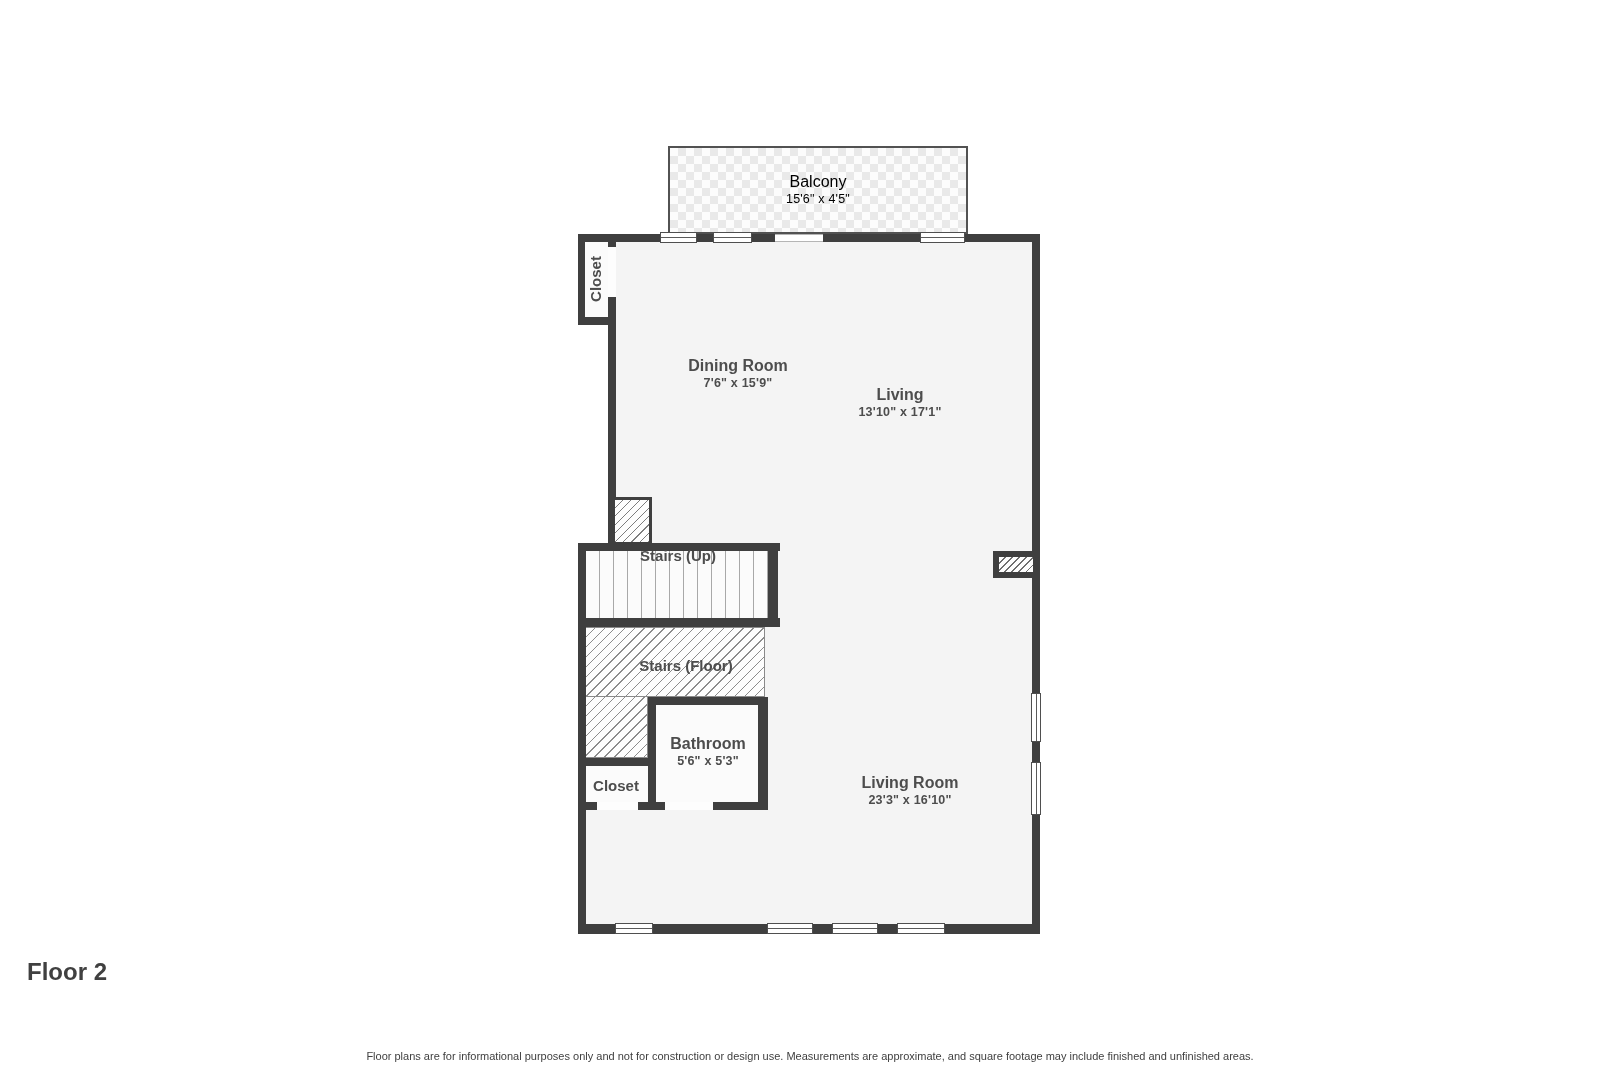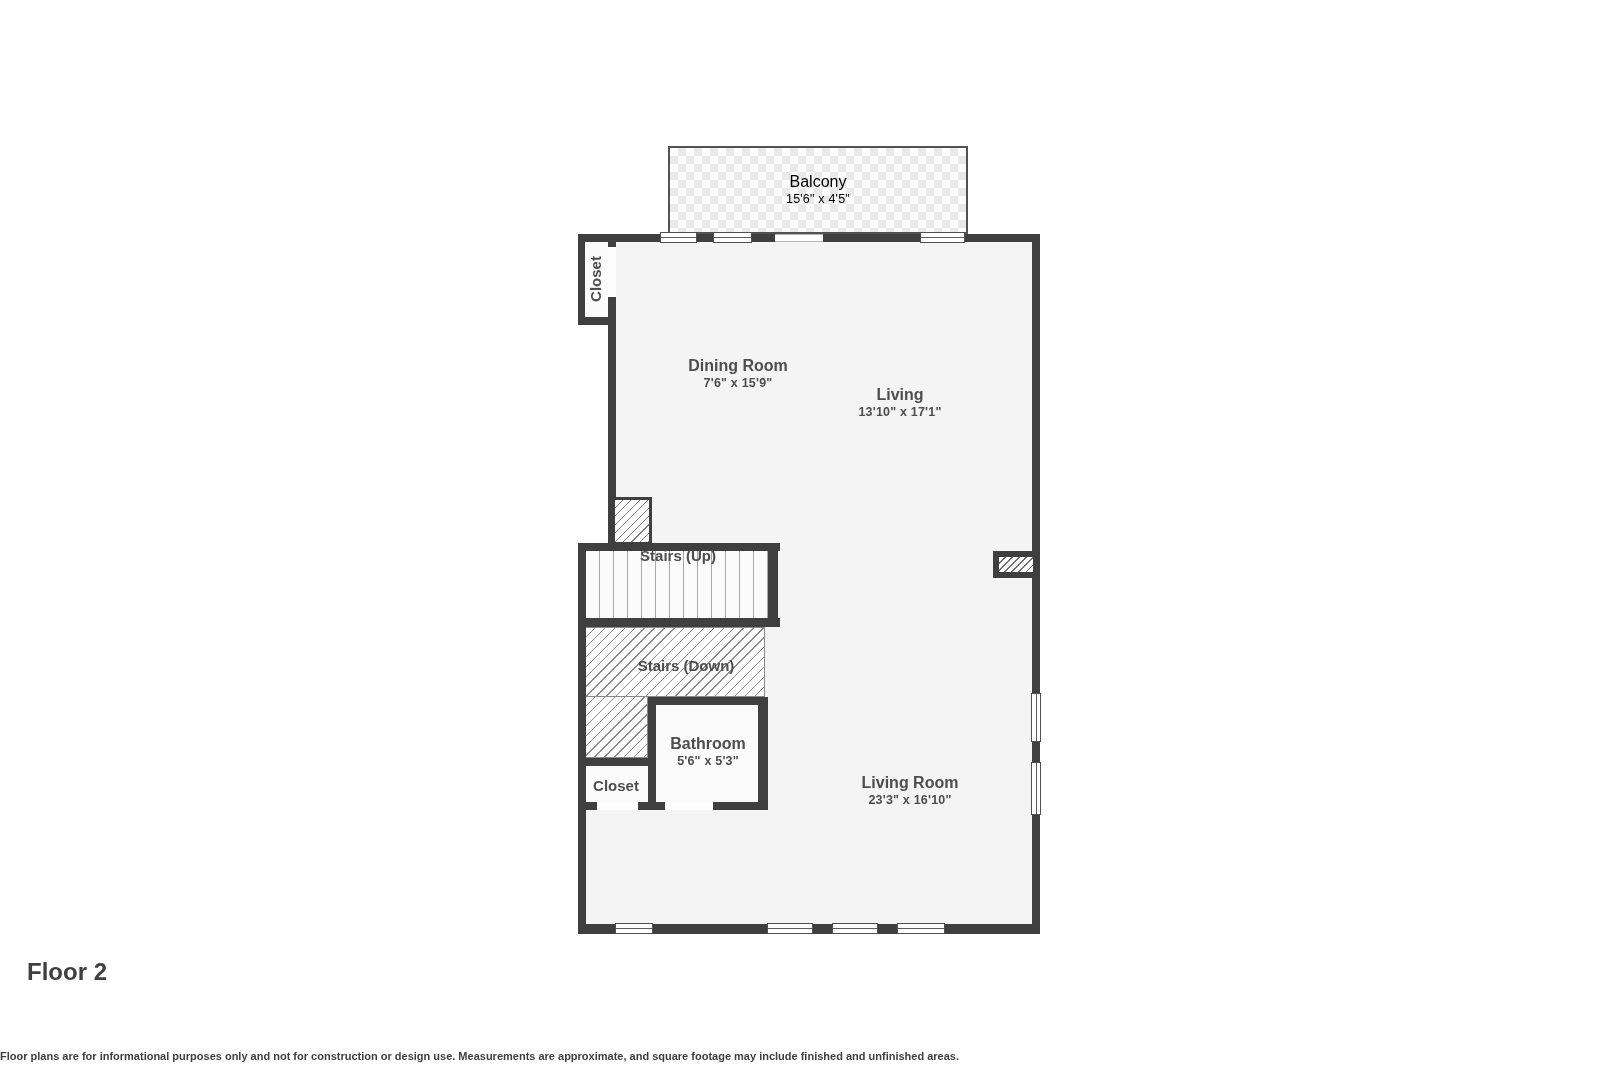--- a/index.html
+++ b/index.html
@@ -84,22 +84,22 @@
   .room-label.vertical{transform:translate(-50%,-50%) rotate(-90deg);}
   .room-name{display:block;font-size:16px;line-height:19px;}
   .room-name-sm{display:block;font-size:15px;line-height:18px;}
   .room-dims{display:block;font-size:12.5px;line-height:17px;letter-spacing:.2px;}
 
   .floor-title{
     position:absolute;left:27px;top:958px;
     font-size:24px;font-weight:bold;color:#404040;
   }
   .disclaimer{
-    position:absolute;left:0;right:0;top:1050px;text-align:left;
-    font-size:11px;font-weight:bold;color:#3f3f3f;
+    position:absolute;left:0;right:0;top:1050px;text-align:center;
+    font-size:11px;font-weight:normal;color:#3f3f3f;
   }
 </style>
 </head>
 <body>
 
 <div class="plan">
 
   <div class="floor" style="left:612px;top:240px;width:424px;height:688px;"></div>
   <div class="floor" style="left:580px;top:545px;width:36px;height:383px;"></div>
   <div class="floor-bright" style="left:585px;top:242px;width:23px;height:75px;"></div>
@@ -164,21 +164,21 @@
   <div class="room-label" style="left:900px;top:403px;">
     <span class="room-name">Living</span>
     <span class="room-dims">13'10" x 17'1"</span>
   </div>
 
   <div class="room-label" style="left:678px;top:556px;">
     <span class="room-name-sm">Stairs (Up)</span>
   </div>
 
   <div class="room-label" style="left:686px;top:666px;">
-    <span class="room-name-sm">Stairs (Down)</span>
+    <span class="room-name-sm">Stairs (Floor)</span>
   </div>
 
   <div class="room-label" style="left:708px;top:752px;">
     <span class="room-name">Bathroom</span>
     <span class="room-dims">5'6" x 5'3"</span>
   </div>
 
   <div class="room-label" style="left:616px;top:786px;">
     <span class="room-name-sm">Closet</span>
   </div>

